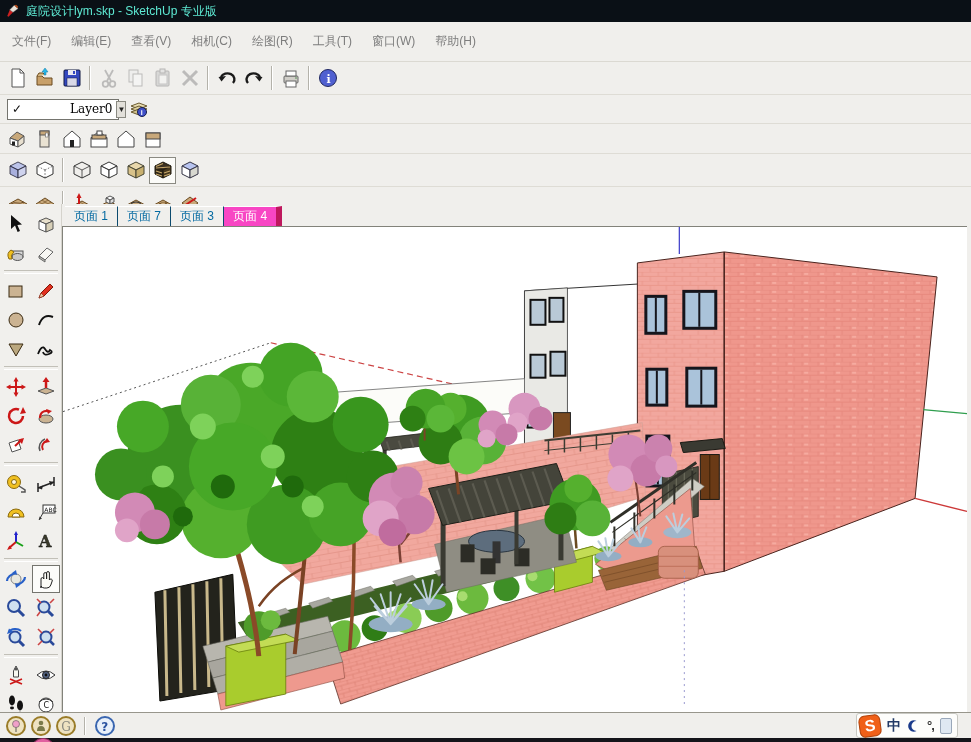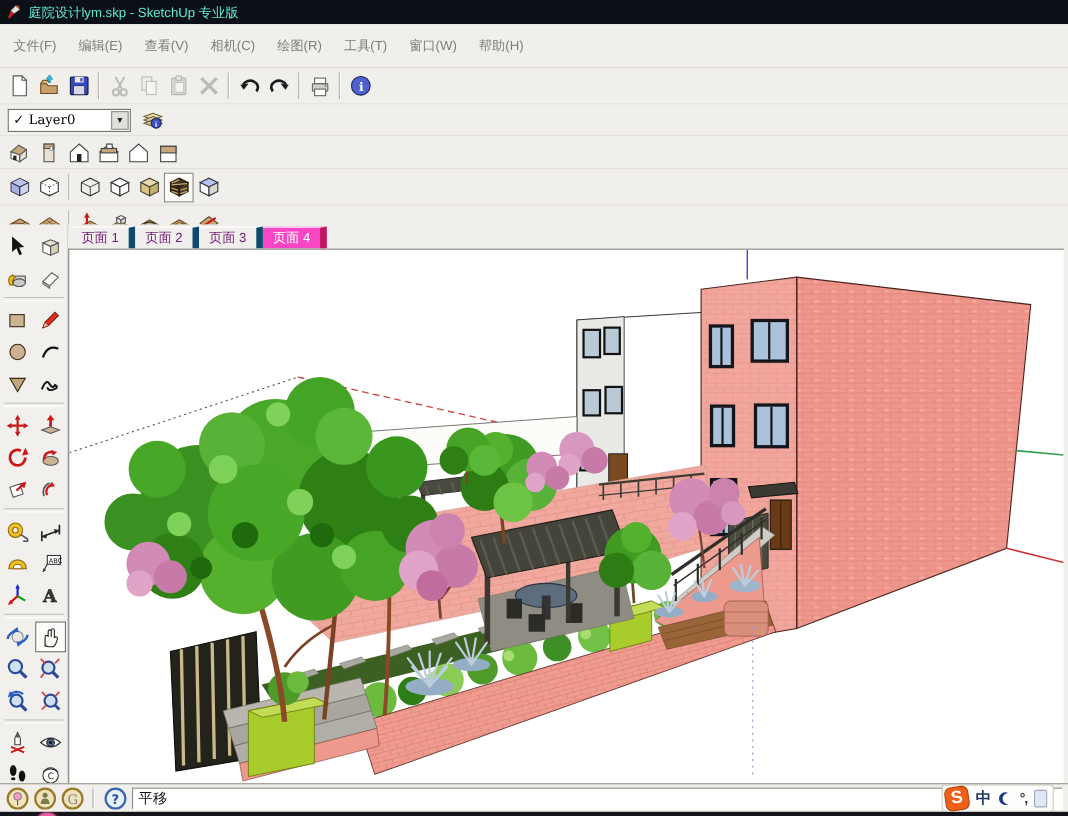--- a/index.html
+++ b/index.html
@@ -20,36 +20,36 @@
   .tb{width:27px;height:27px;border:1px solid transparent;background:transparent;padding:1px;
     display:flex;align-items:center;justify-content:center;}
   .tb.disabled{filter:grayscale(1);opacity:.6;}
   .tb.pressed{border:1px solid #8a8a82;background:#fbfbf8;}
   .ic{width:22px;height:22px;display:block;}
   .tsep{width:0;height:24px;margin:0 4px;border-left:1px solid #b4b2aa;border-right:1px solid #fff;}
   
   .combo{display:flex;align-items:center;height:21px;background:#fff;border:1px solid #74746e;
     width:112px;font-size:12px;padding-left:4px;gap:4px;margin-left:3px;}
   .combo .chk{font-size:12px;color:#111;}
-  .combo .val{flex:1;font-family:"DejaVu Serif",serif;}
+  .combo .val{flex:1;font-family:"DejaVu Serif",serif;margin-left:44px;}
   .combo .dd{width:16px;height:17px;background:#e2e0da;border:1px solid #8a8a82;
     display:flex;align-items:center;justify-content:center;font-size:8px;color:#222;margin-right:1px;}
   
   #main{position:absolute;top:204px;left:0;right:0;height:508px;display:flex;}
   #palette{width:62px;background:#f1f0ed;display:grid;grid-template-columns:28px 28px;
     justify-content:center;column-gap:2px;row-gap:1px;padding-top:6px;align-content:start;
     border-right:1px solid #d5d3cc;overflow:hidden;}
   .tool{width:28px;height:28px;border:1px solid transparent;background:transparent;padding:2px;
     display:flex;align-items:center;justify-content:center;}
   .tool.pressed{border:1px solid #74746e;background:#fcfcfa;}
   .psep{grid-column:1/3;height:4px;border-top:1px solid #c2c0b8;border-bottom:1px solid #fff;margin:2px 2px;}
   #right{flex:1;display:flex;flex-direction:column;background:#f0efec;padding-right:4px;}
   #tabsbar{height:22px;display:flex;align-items:flex-end;padding-left:3px;}
   .tab{height:20px;padding:0 9px;font-size:12px;display:flex;align-items:center;
-    background:#f0efec;color:#701a75;border-right:6px solid #0c4a6e;border-top:1px solid #fff;}
+    background:#f0efec;color:#0369a1;border-right:1px solid #0c4a6e;border-top:1px solid #fff;}
   .tab.active{background:var(--accent,#f846c4);color:#fff;border-right:6px solid #be185d;}
   #viewport{flex:1;background:#fff;border-top:1px solid #82827a;border-left:1px solid #82827a;
     position:relative;overflow:hidden;}
   #scene{position:absolute;inset:0;width:100%;height:100%;}
   
   #statusbar{position:absolute;top:712px;left:0;right:0;height:26px;background:#f0efec;
     border-top:1px solid #98968c;display:flex;align-items:center;padding:0 5px;gap:5px;}
   .badge{width:21px;height:21px;}
   .sb-sep{width:0;height:18px;border-left:1px solid #b4b2aa;border-right:1px solid #fff;margin:0 3px;}
   #status-field{flex:1;height:20px;background:#fff;border-top:1px solid #8a8a82;
@@ -610,21 +610,21 @@
         <svg class="ic" viewBox="0 0 22 22">
           <circle cx="11" cy="12" r="7" fill="#fff" stroke="#333"></circle>
           <text x="8.4" y="15" font-size="8" font-family="DejaVu Sans,sans-serif" fill="#111">C</text>
           <path d="M4,9 q7,-6 14,0" fill="none" stroke="#333"></path>
         </svg>
       </button>
     </div>
   <div id="right">
     <div id="tabsbar">
         <span class="tab">页面 1</span>
-        <span class="tab">页面 2</span>
+        <span class="tab">页面 7</span>
         <span class="tab">页面 3</span>
         <span class="tab active">页面 4</span>
       </div>
     <div id="viewport">
       <svg id="scene" viewBox="0 0 905 486" preserveAspectRatio="none">
         <defs>
           <pattern id="pbSide" width="16" height="9" patternUnits="userSpaceOnUse">
             <rect width="16" height="9" fill="#ef978c"></rect>
             <path d="M0,0 H16 M0,4.5 H16 M4,0 V4.5 M12,4.5 V9" stroke="#e4857a" stroke-width="0.8" fill="none"></path>
             <rect x="6" y="1" width="4" height="2" fill="#f6aba0"></rect>
@@ -925,23 +925,20 @@
         </svg>
       </span>
     </span>
   <span class="sb-sep"></span>
   <span id="help-slot" style="width:21px;height:21px;display:inline-block">
       <svg class="ic" viewBox="0 0 22 22">
         <circle cx="11" cy="11" r="9" fill="#e8f0fa" stroke="#3a66b0" stroke-width="2"></circle>
         <text x="7.3" y="15.5" font-size="12" font-weight="bold" font-family="DejaVu Sans,sans-serif" fill="#2a52a0">?</text>
       </svg>
     </span>
-  <div id="status-field">
-    <span>平移</span>
-  </div>
 </div>
 
 <div id="taskbar-strip"></div>
 <div id="task-dot"></div>
 <div id="ime">
   <span id="ime-logo">S</span>
   <span id="ime-lang">中</span>
   <svg width="14" height="14" viewBox="0 0 22 22">
     <path d="M15,3 a9,9 0 1 0 0,16 a7,7 0 1 1 0,-16" fill="#1a3a8a"></path>
   </svg>

